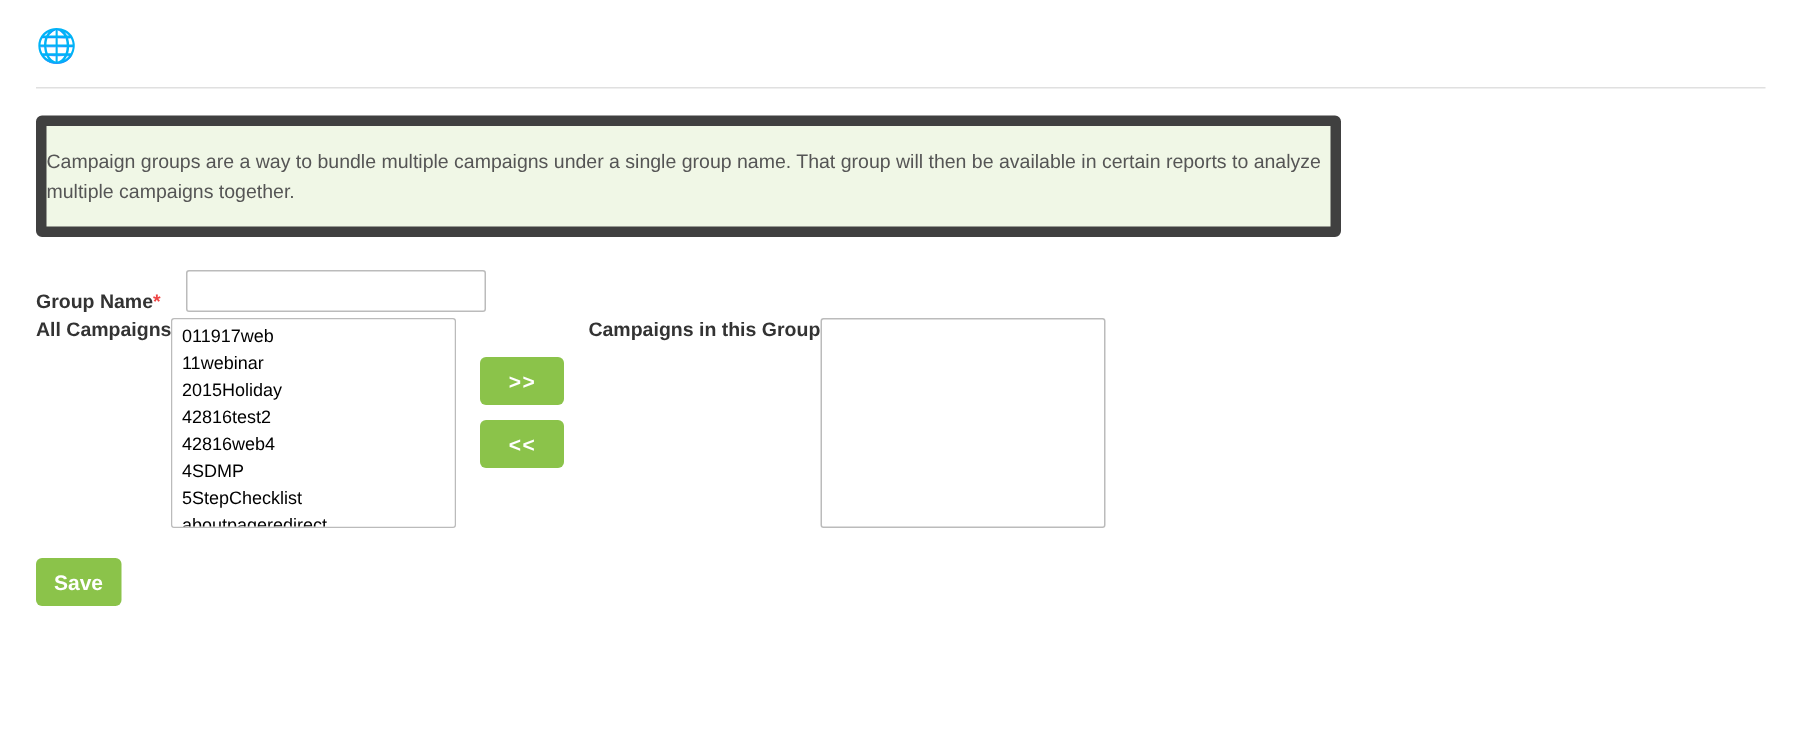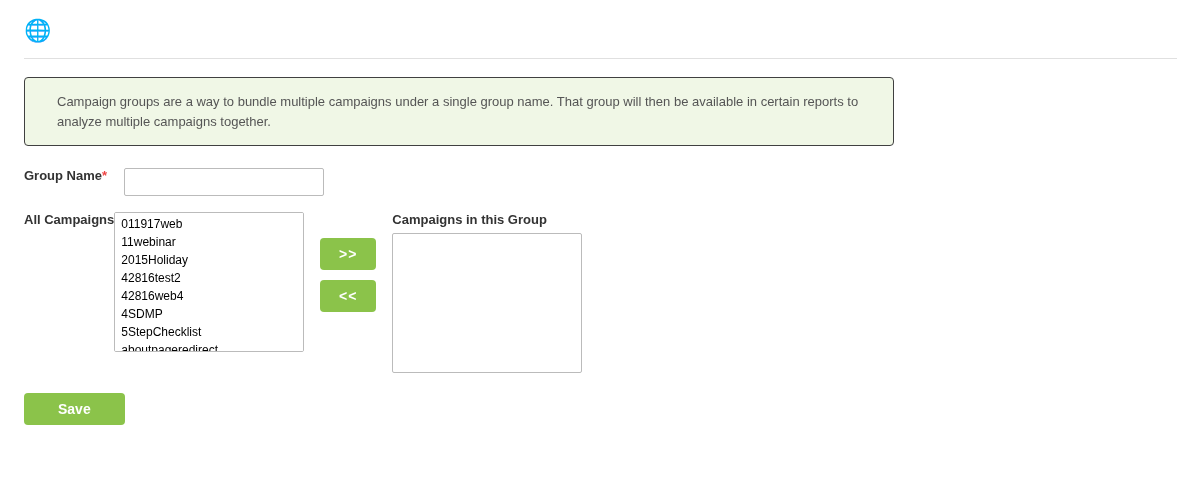--- a/index.html
+++ b/index.html
@@ -29,32 +29,32 @@
       font-weight: normal;
       color: #2fa8d4;
     }
     .globe-icon {
       width: 24px;
       height: 24px;
       flex-shrink: 0;
     }
     .info-box {
       background: #f0f7e6;
-      border: 1px solid #404040;
+      border: 7px solid #404040;
       border-radius: 4px;
-      padding: 14px 32px;
+      padding: 14px 0;
       margin-bottom: 22px;
       max-width: 870px;
       color: #555;
       line-height: 1.5;
     }
     .form-row {
       display: flex;
-      align-items: flex-start;
-      margin-bottom: 16px;
+      align-items: flex-end;
+      margin-bottom: 4px;
     }
     .form-label {
       font-weight: bold;
       font-size: 13px;
       color: #333;
       min-width: 100px;
     }
     .required-star {
       color: #e44;
     }
@@ -122,28 +122,28 @@
       font-size: 14px;
       font-weight: bold;
       cursor: pointer;
       display: flex;
       align-items: center;
       justify-content: center;
       letter-spacing: 1px;
     }
     .campaigns-right-column {
       display: flex;
-      flex-direction: column;
+      flex-direction: row;
     }
     .save-btn {
       background: #8bc34a;
       color: #fff;
       border: none;
       border-radius: 4px;
-      padding: 8px 34px;
+      padding: 8px 12px;
       font-size: 14px;
       font-weight: bold;
       cursor: pointer;
     }
   </style>
 </head>
 <body>
 
 <div class="page-container">
 

